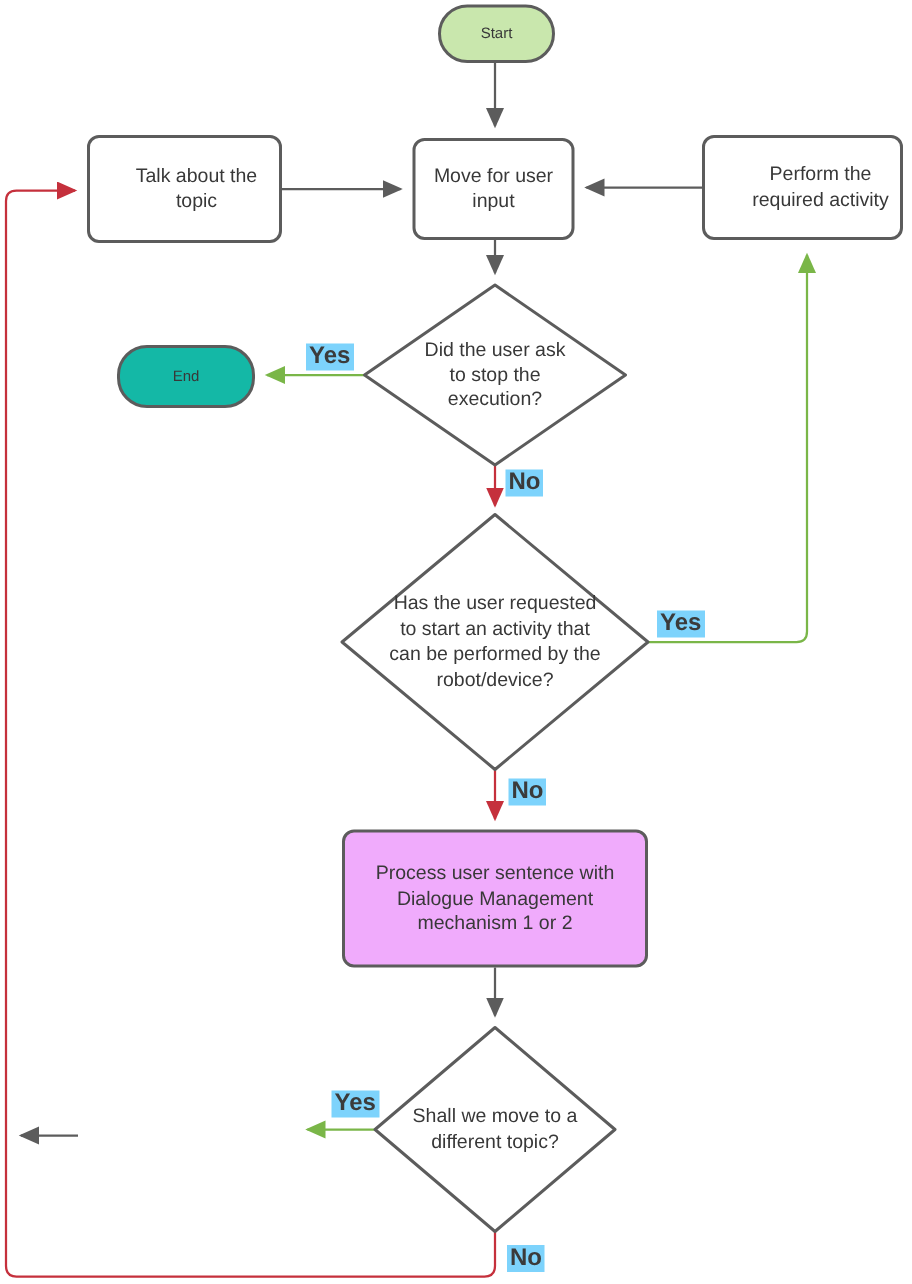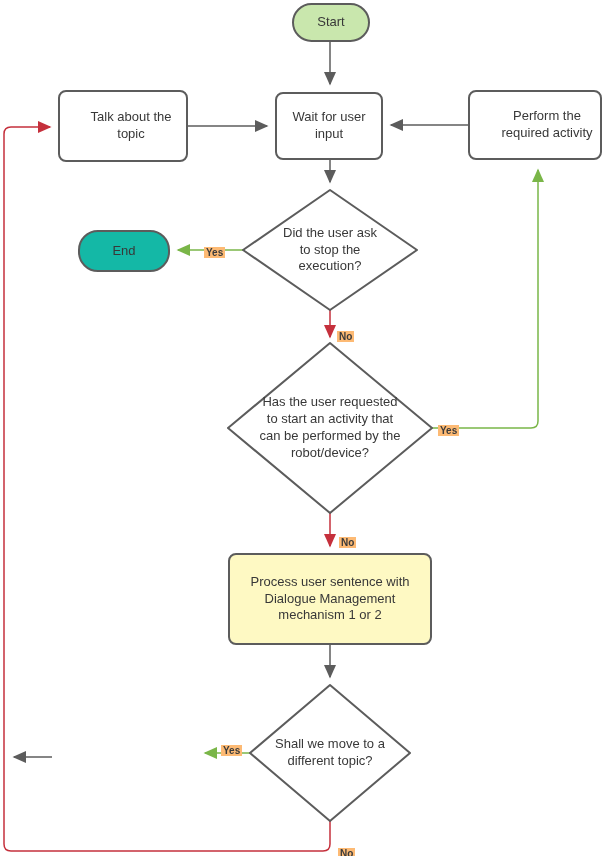--- a/index.html
+++ b/index.html
@@ -16,35 +16,34 @@
     position:absolute;
     box-sizing:border-box;
     display:flex;align-items:center;justify-content:center;
     text-align:center;
     background:#ffffff;
     border:2px solid #5c5c5c;
     border-radius:8px;
     font-size:13px;line-height:1.3;
     padding:4px;
   }
-  .terminator{border-radius:20px;font-size:13px;}
+  .terminator{border-radius:20px;font-size:10px;}
   .diamond-text{
     position:absolute;
     display:flex;align-items:center;justify-content:center;
     text-align:center;
     font-size:13px;line-height:1.3;
     pointer-events:none;
   }
   .diamond-text > span{display:inline-block;}
   .edge-label{
     position:absolute;
-    font-size:10px;font-weight:bold;color:#3b3b3b;
-    background:#fdba74;
+    font-size:16px;font-weight:bold;color:#3b3b3b;
+    background:#7dd3fc;
     padding:0 2px;
-    margin-top:18px;
   }
 </style>
 </head>
 <body>
 
 <div class="canvas">
 
   <svg class="wires" viewBox="0 0 608 856">
     <defs>
       <marker id="ah-dark" markerWidth="12" markerHeight="10" refX="8" refY="4" orient="auto">
@@ -78,30 +77,30 @@
     <polygon points="330,685 410,753 330,821 250,753" fill="#ffffff" stroke="#5c5c5c" stroke-width="2" stroke-linejoin="round"></polygon>
   </svg>
 
   <div class="node terminator" style="left:292px;top:3px;width:78px;height:39px;background:#c9e7ad;">Start</div>
 
   <div class="node" style="left:58px;top:90px;width:130px;height:72px;padding-left:20px;">
     <span style="width:104px;">Talk about the topic</span>
   </div>
 
   <div class="node" style="left:275px;top:92px;width:108px;height:68px;">
-    <span style="width:92px;">Wait for user input</span>
+    <span style="width:92px;">Move for user input</span>
   </div>
 
   <div class="node" style="left:468px;top:90px;width:134px;height:70px;padding-left:28px;">
     <span style="width:114px;">Perform the required activity</span>
   </div>
 
   <div class="node terminator" style="left:78px;top:230px;width:92px;height:42px;background:#14b8a6;">End</div>
 
-  <div class="node" style="left:228px;top:553px;width:204px;height:92px;background:#fef9c3;align-items:center;">
+  <div class="node" style="left:228px;top:553px;width:204px;height:92px;background:#f0abfc;align-items:center;">
     <span style="width:186px;">Process user sentence with Dialogue Management mechanism 1 or 2</span>
   </div>
 
 
   <div class="diamond-text" style="left:260px;top:210px;width:140px;height:80px;text-align:center;">
     <span style="width:104px;">Did the user ask to stop the execution?</span>
   </div>
   <div class="diamond-text" style="left:245px;top:378px;width:170px;height:100px;">
     <span style="width:148px;text-align:center;">Has the user requested to start an activity that can be performed by the robot/device?</span>
   </div>

